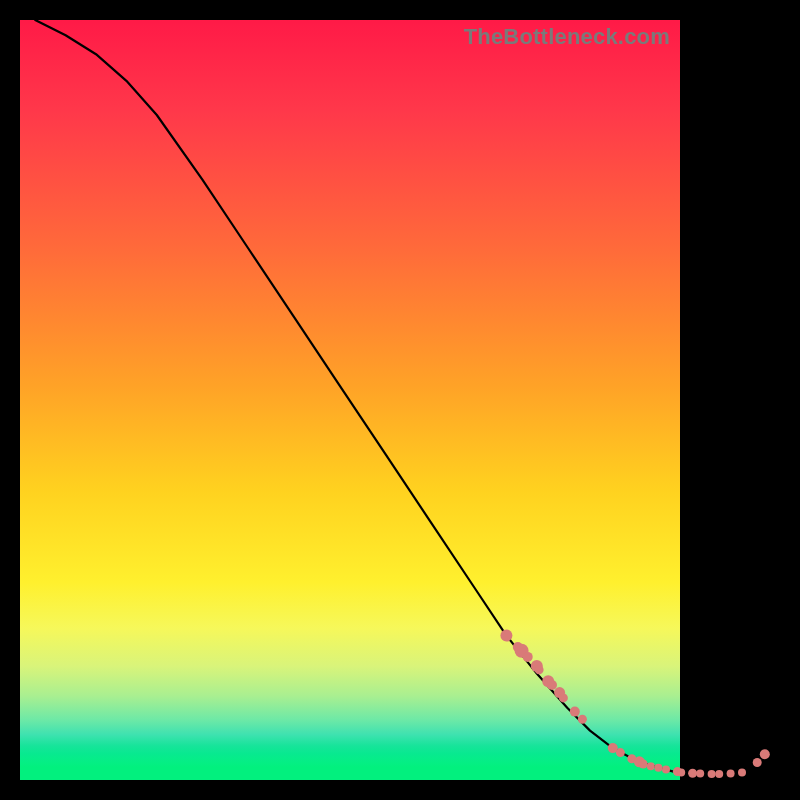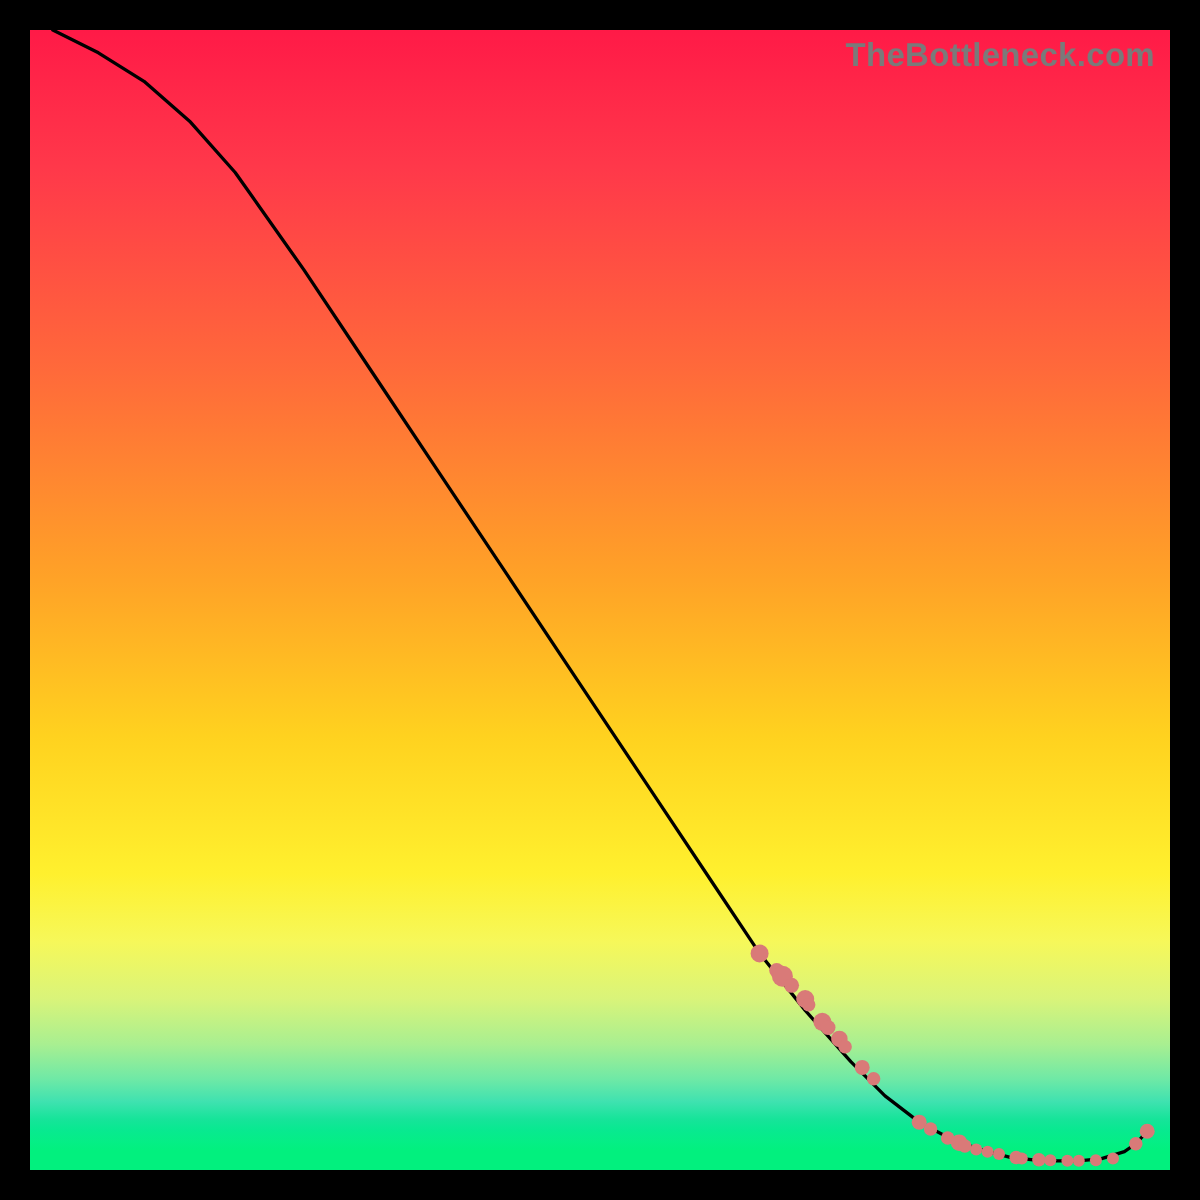--- a/index.html
+++ b/index.html
@@ -14,21 +14,21 @@
   .frame {
     position: relative;
     width: 800px;
     height: 800px;
     background: #000;
   }
   .plot-area {
     position: absolute;
     left: 20px;
     top: 20px;
-    width: 760px;
+    width: 660px;
     height: 760px;
     
     background: linear-gradient(
       to bottom,
       #ff1a47 0%,
       #ff384a 12%,
       #ff6a3a 30%,
       #ffa227 48%,
       #ffd21f 62%,
       #fff02e 74%,

